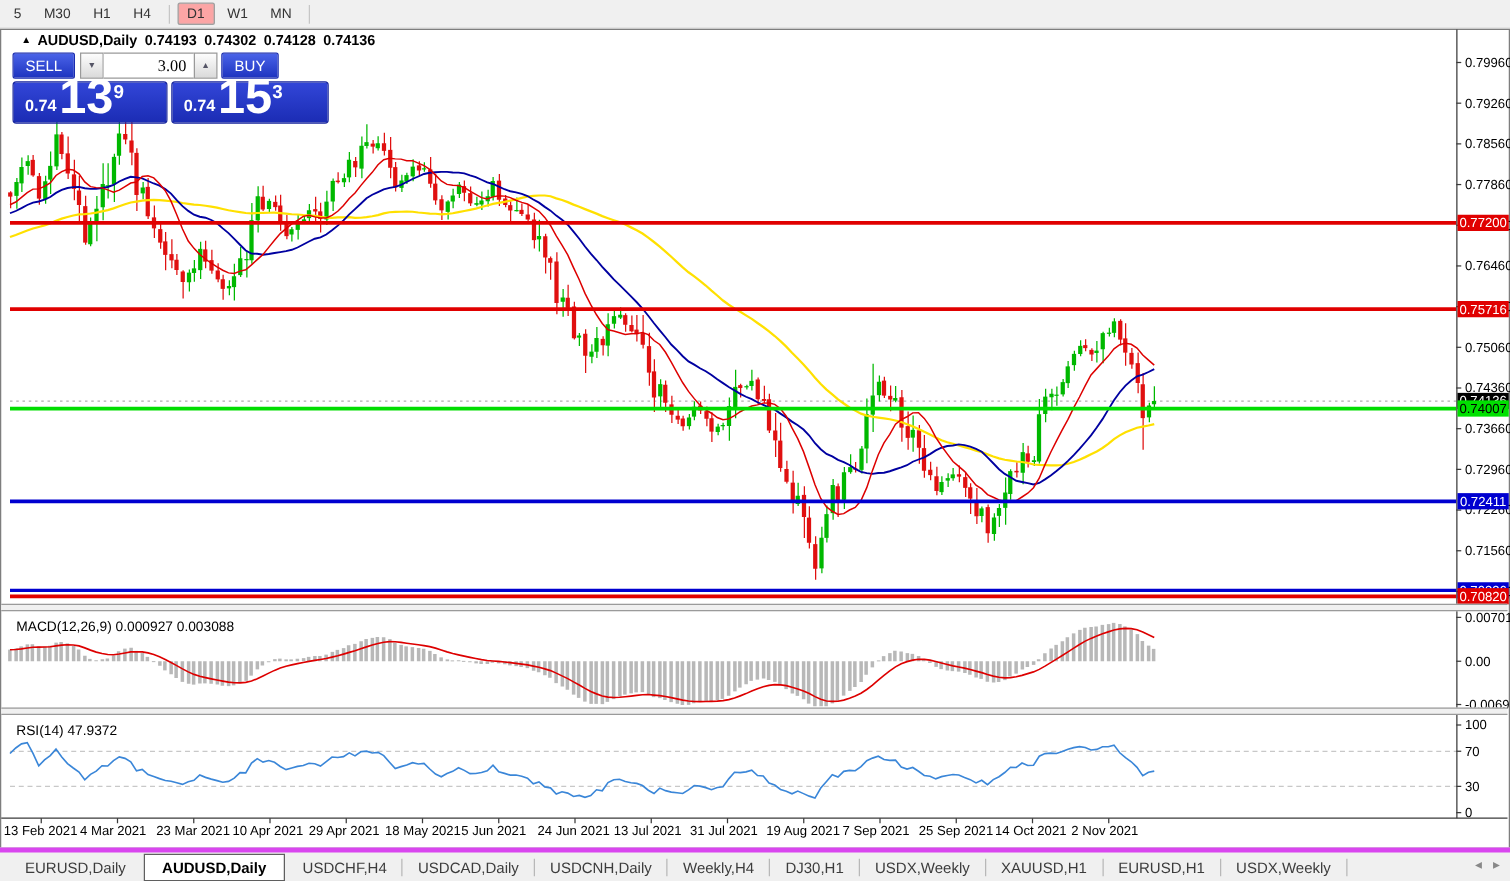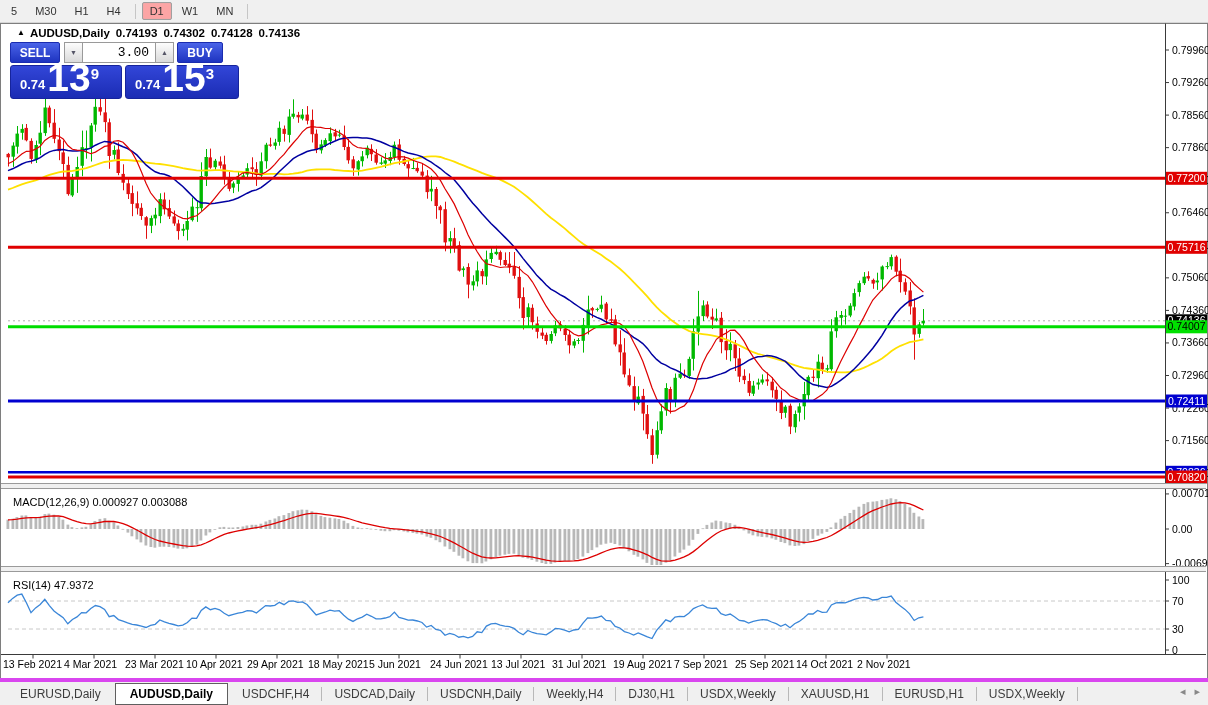--- a/index.html
+++ b/index.html
@@ -13,31 +13,31 @@
   .tf-sep{width:1px;height:15px;background:#c6c6c6;margin:0 5px}
   
   .chart-window{position:absolute;top:23px;left:0;width:1206px;height:654px;background:#fff;border:1px solid #7e7e7e}
   svg#chart-svg{position:absolute;top:0;left:0;width:1208px;height:705px}
   .chart-header{position:absolute;top:27px;left:17px;font-size:11.5px;font-weight:bold;color:#000;white-space:nowrap}
   .chart-header .tri{font-size:8px;vertical-align:2px;margin-right:5px}
   .chart-header span.v{margin-right:6px}
   
   .trade-panel{position:absolute;left:10px;top:42px}
   .tp-row1{display:flex;height:21px;align-items:stretch}
-  .tp-btn{background:linear-gradient(#4a63e8,#1e34c0);color:#fff;font-weight:bold;font-size:12px;
+  .tp-btn{background:linear-gradient(#4a63e8,#1e34c0);color:#fff;font-weight:normal;font-size:12px;
           display:flex;align-items:center;justify-content:center;border:1px solid #1a2cb0;border-radius:2px;cursor:default}
   .sell-btn{width:48px}.buy-btn{width:44px;margin-left:3px}
   .tp-spin{width:17px;background:linear-gradient(#fdfdfd,#dadada);border:1px solid #9a9a9a;color:#556;
            font-size:9px;display:flex;align-items:center;justify-content:center;cursor:default}
   .tp-spin.dn{margin-left:4px}
   .tp-vol{width:60px;border:1px solid #9a9a9a;border-left:none;border-right:none;text-align:right;
-          padding:0 6px;font-size:13px;font-family:Liberation Mono, monospace;color:#000}
+          padding:0 6px;font-size:13px;font-family:Liberation Serif, serif;color:#000}
   .tp-row2{display:flex;margin-top:2px;height:34px}
   .tp-price{background:linear-gradient(#3246d8,#1b2cb4);border:1px solid #16249c;border-radius:3px;color:#fff;
-            display:flex;align-items:flex-end;padding:1px 8px 3px 9px;cursor:default}
+            display:flex;align-items:flex-end;padding:1px 20px 3px 9px;cursor:default}
   .sell-price{width:93px}.buy-price{width:95px;margin-left:3px}
   .tp-small{font-size:13px;font-weight:bold;margin-bottom:3px}
   .tp-big{font-size:39px;font-weight:bold;line-height:.9;margin-left:2px}
   .tp-sup{font-size:15px;font-weight:bold;margin-bottom:13px}
   
   .panel-label{position:absolute;left:13px;font-size:11px;color:#000;white-space:nowrap}
   .panel-sep{position:absolute;left:1px;width:1205px;height:4px;background:#f0f0f0;
              border-top:1px solid #9a9a9a;border-bottom:1px solid #9a9a9a}
   
   .tabbar{position:absolute;left:0;bottom:0;width:1208px;height:27px;background:#f0f0f0;border-top:4px solid #d946ef;

